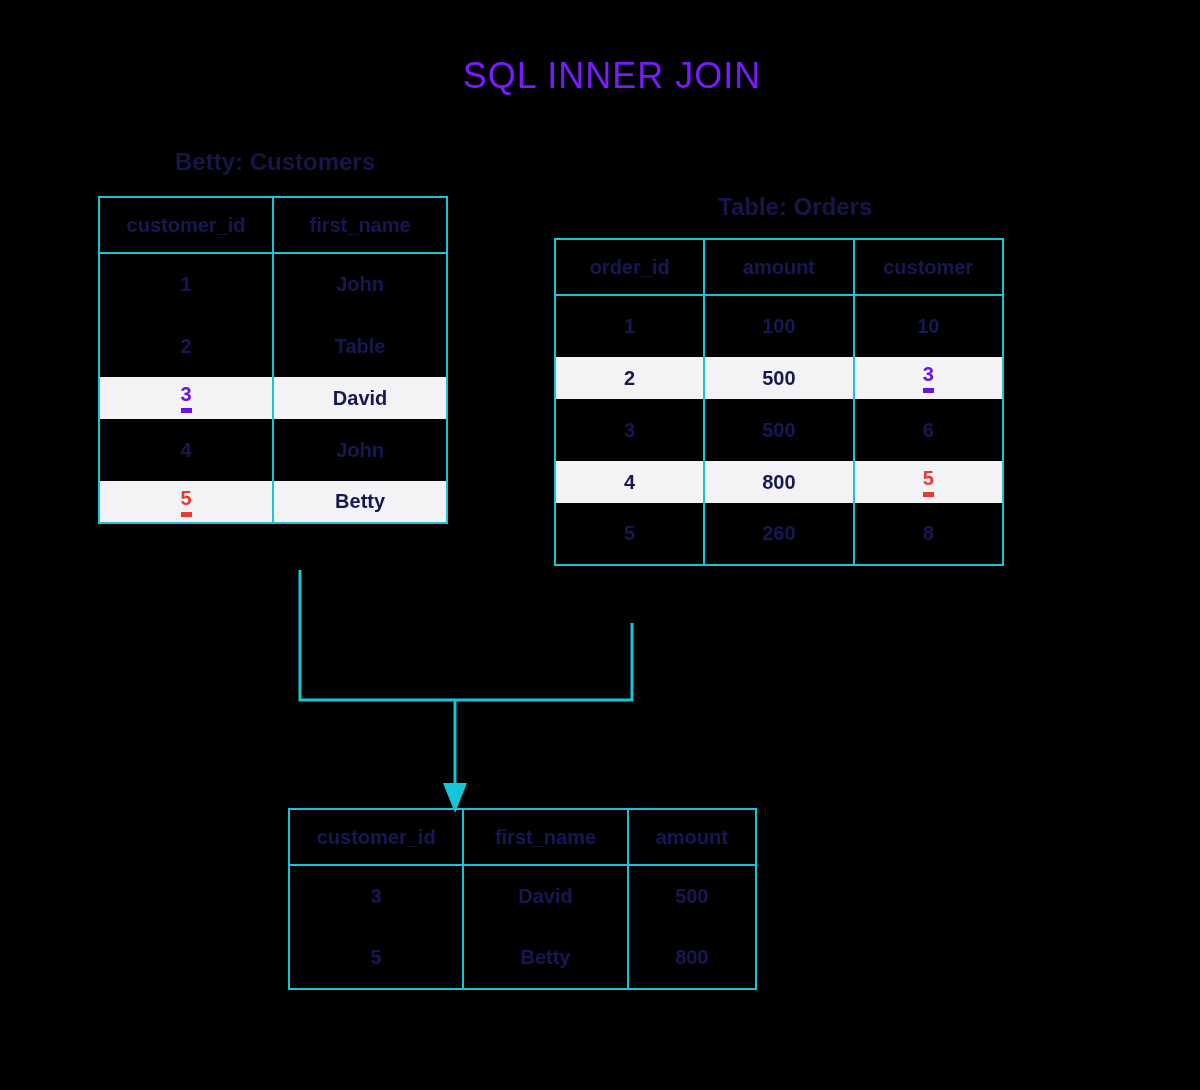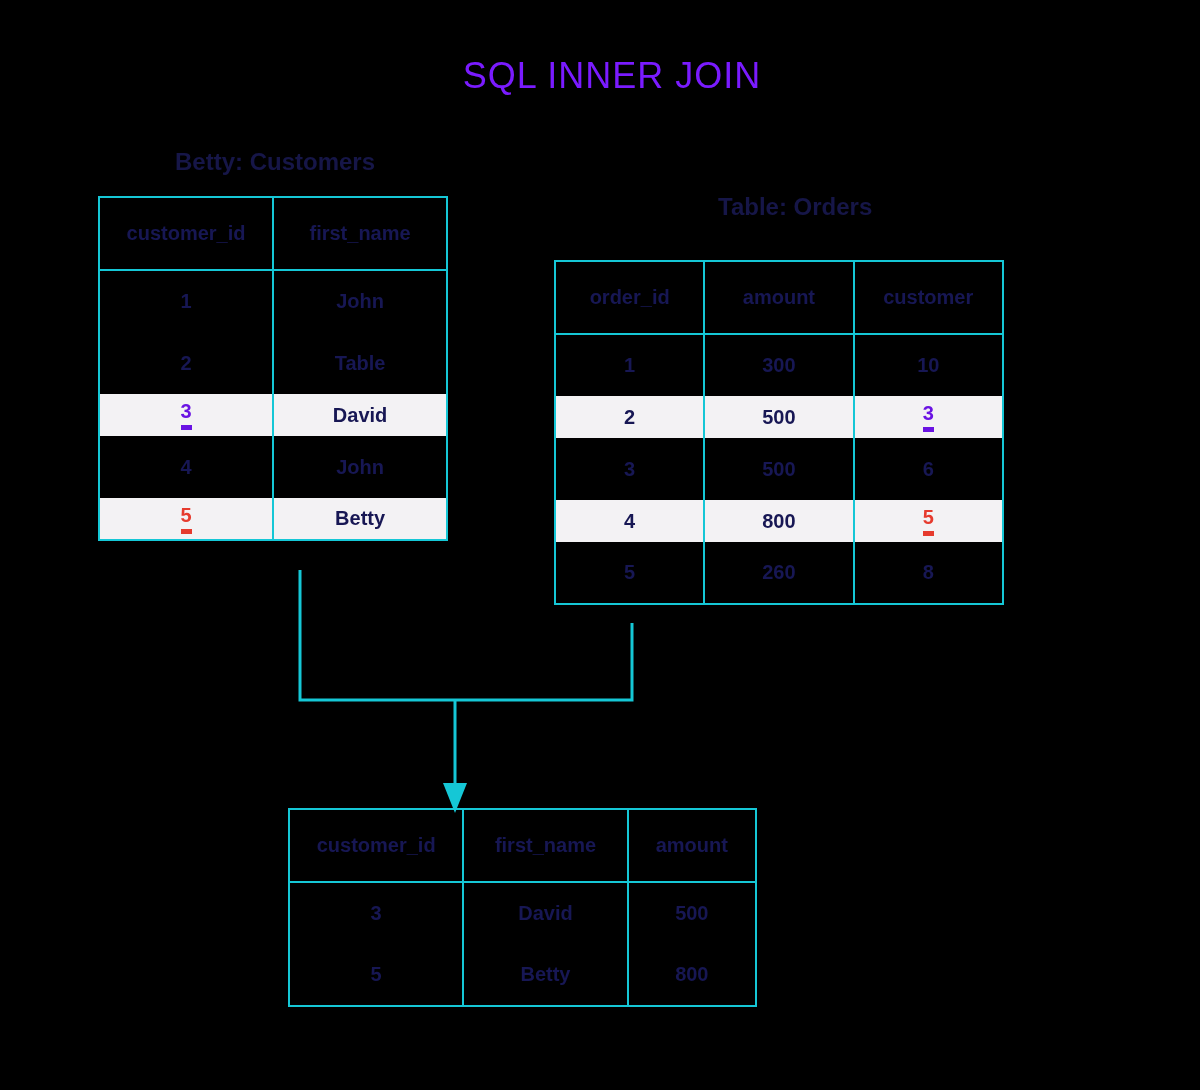--- a/index.html
+++ b/index.html
@@ -37,29 +37,29 @@
     border-collapse: collapse;
     background: transparent;
   }
   .tbl td, .tbl th {
     border: 2px solid #15c7d6;
     text-align: center;
     font-weight: 600;
     color: #171754;
     font-size: 20px;
   }
-  .tbl th { height: 73px; }
+  .tbl th { height: 56px; }
   .tbl td { height: 62px; border-top: 0; border-bottom: 0; }
 
   
   .t-customers { top: 196px; left: 98px; width: 350px; }
   .t-customers th, .t-customers td { width: 175px; }
 
   
-  .t-orders { top: 260px; left: 554px; width: 450px; }
+  .t-orders { top: 238px; left: 554px; width: 450px; }
   .t-orders th, .t-orders td { width: 150px; }
 
   
   .t-result { top: 808px; left: 288px; width: 469px; }
   .t-result th, .t-result td { }
   .t-result th:nth-child(1), .t-result td:nth-child(1) { width: 175px; }
   .t-result th:nth-child(2), .t-result td:nth-child(2) { width: 165px; }
   .t-result th:nth-child(3), .t-result td:nth-child(3) { width: 129px; }
 
   .hl-row td {
@@ -126,21 +126,21 @@
 
 <table class="tbl t-orders">
   <tbody>
       <tr>
     <th>order_id</th>
     <th>amount</th>
     <th>customer</th>
   </tr>
   <tr>
     <td>1</td>
-    <td>300</td>
+    <td>100</td>
     <td>10</td>
   </tr>
   <tr class="hl-row">
     <td>2</td>
     <td>500</td>
     <td><span class="uline-purple">3</span></td>
   </tr>
   <tr>
     <td>3</td>
     <td>500</td>

